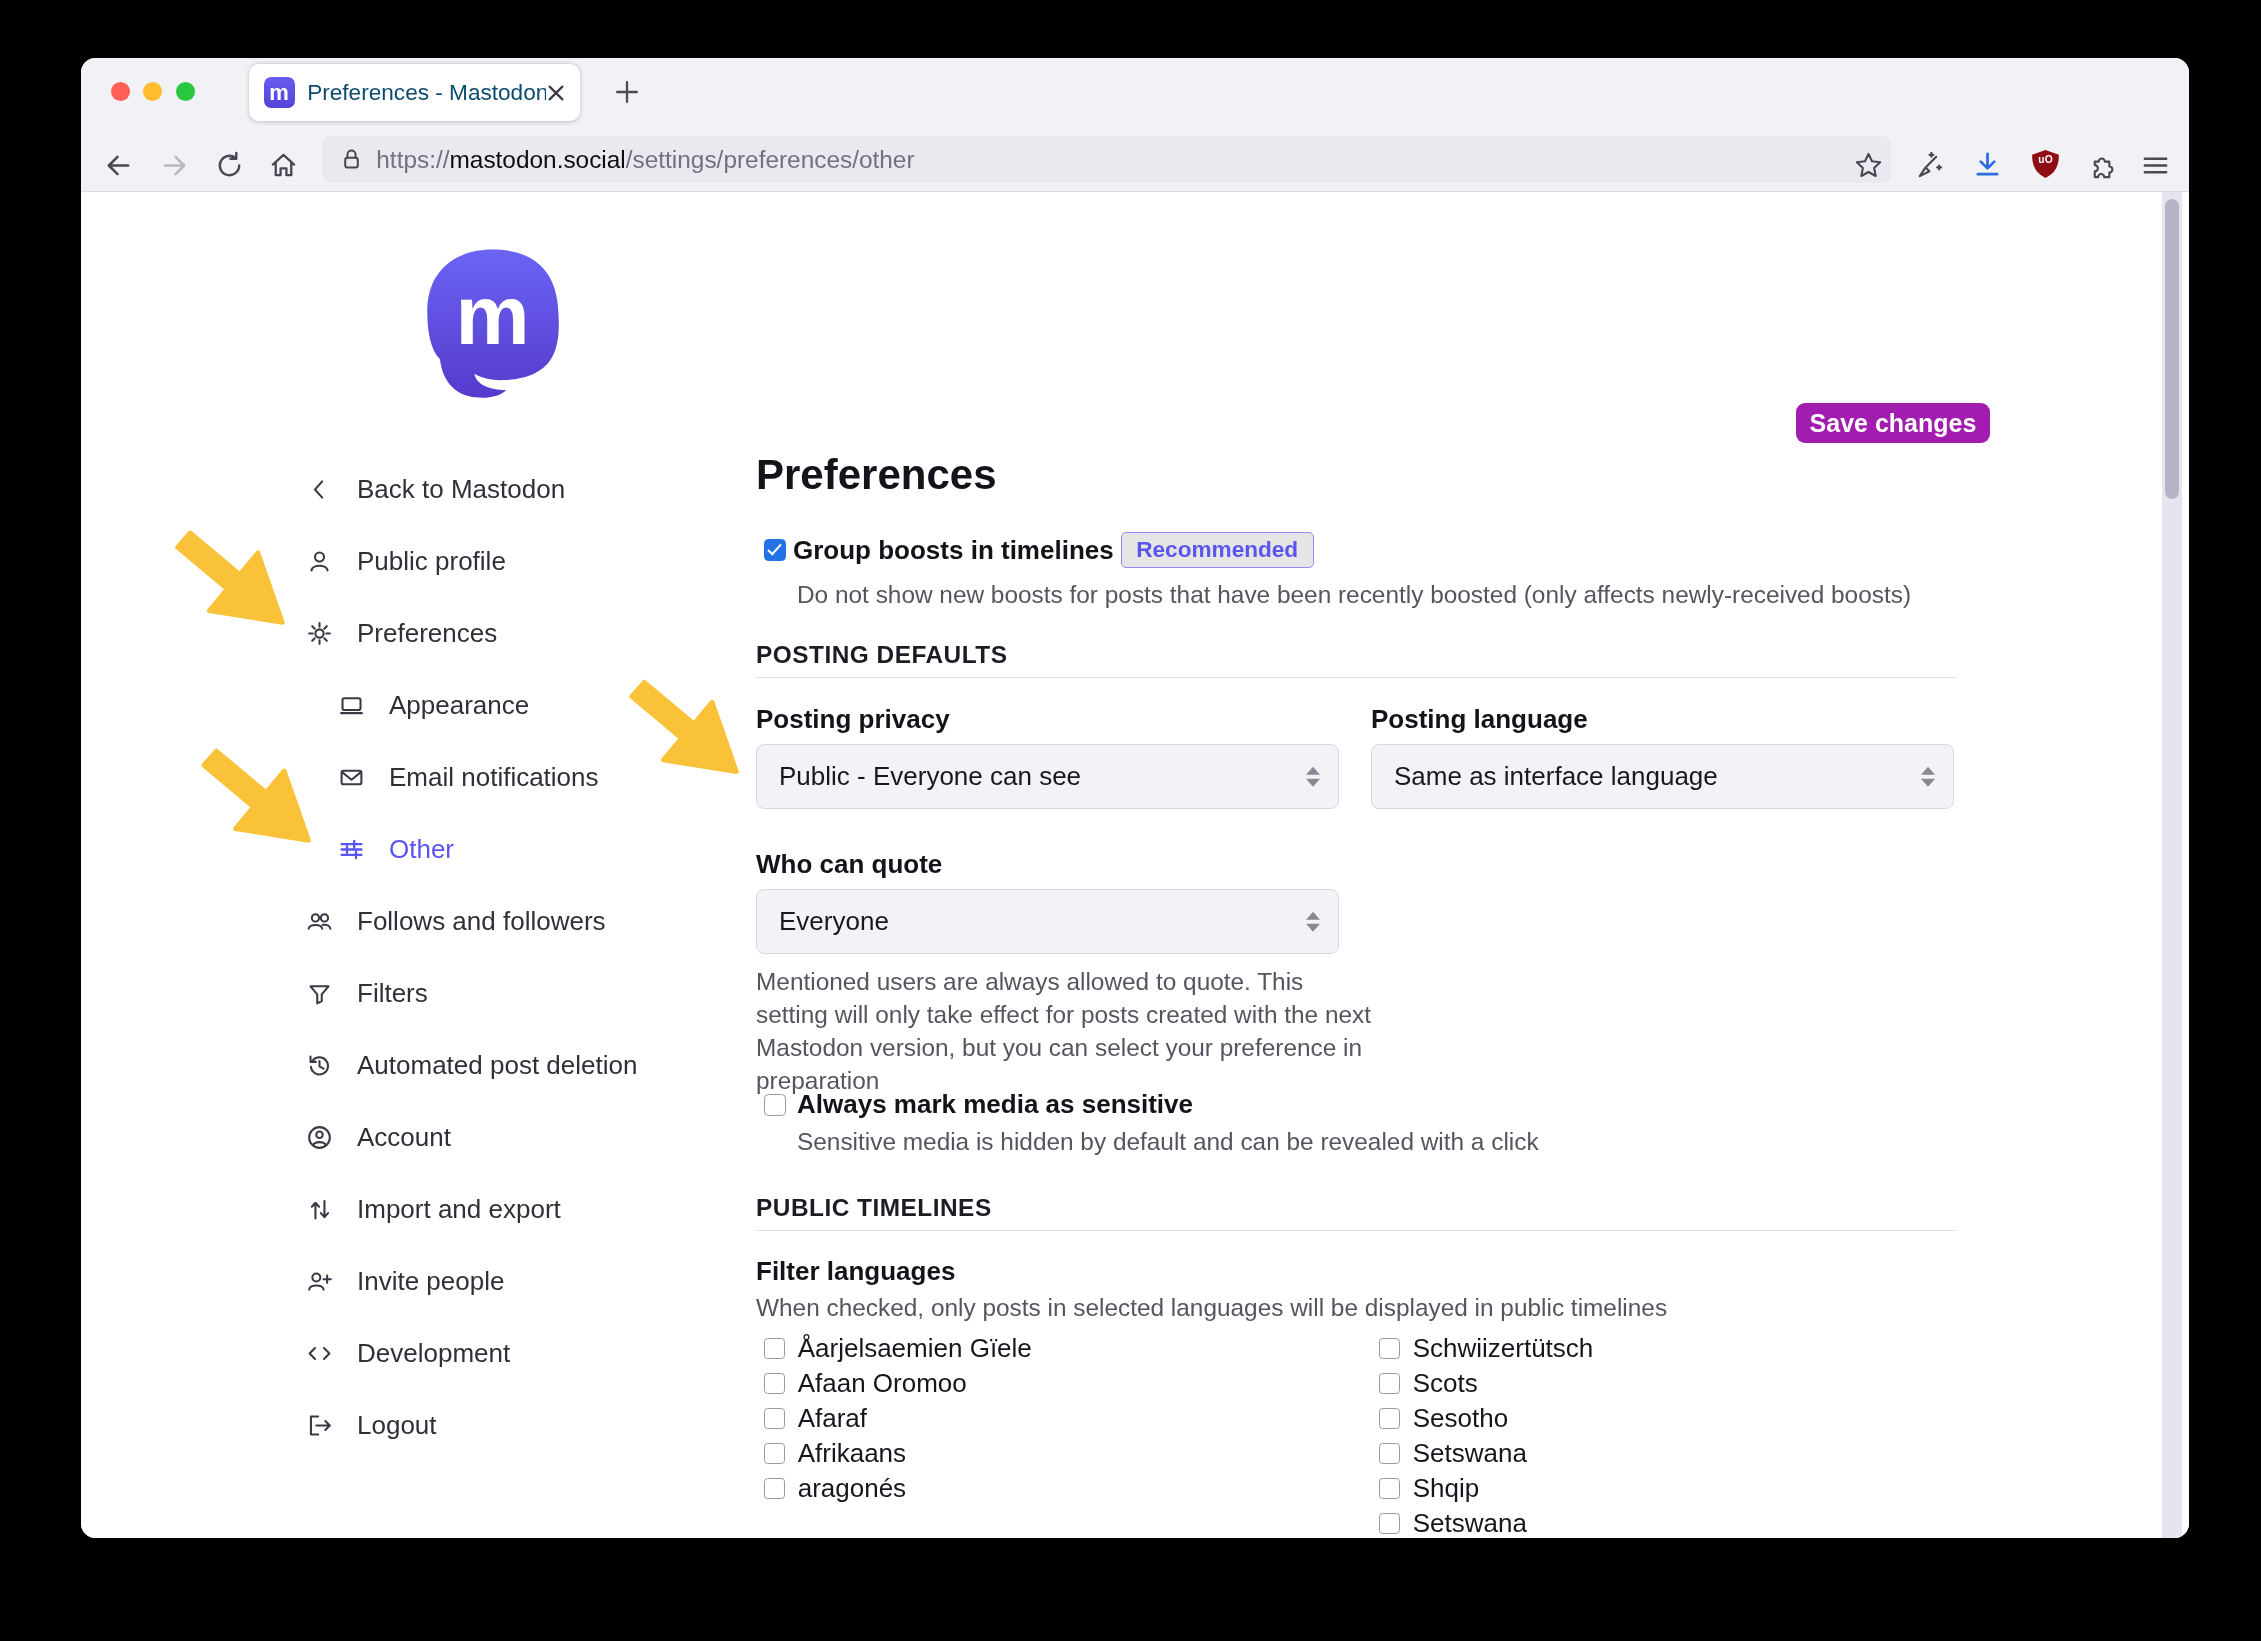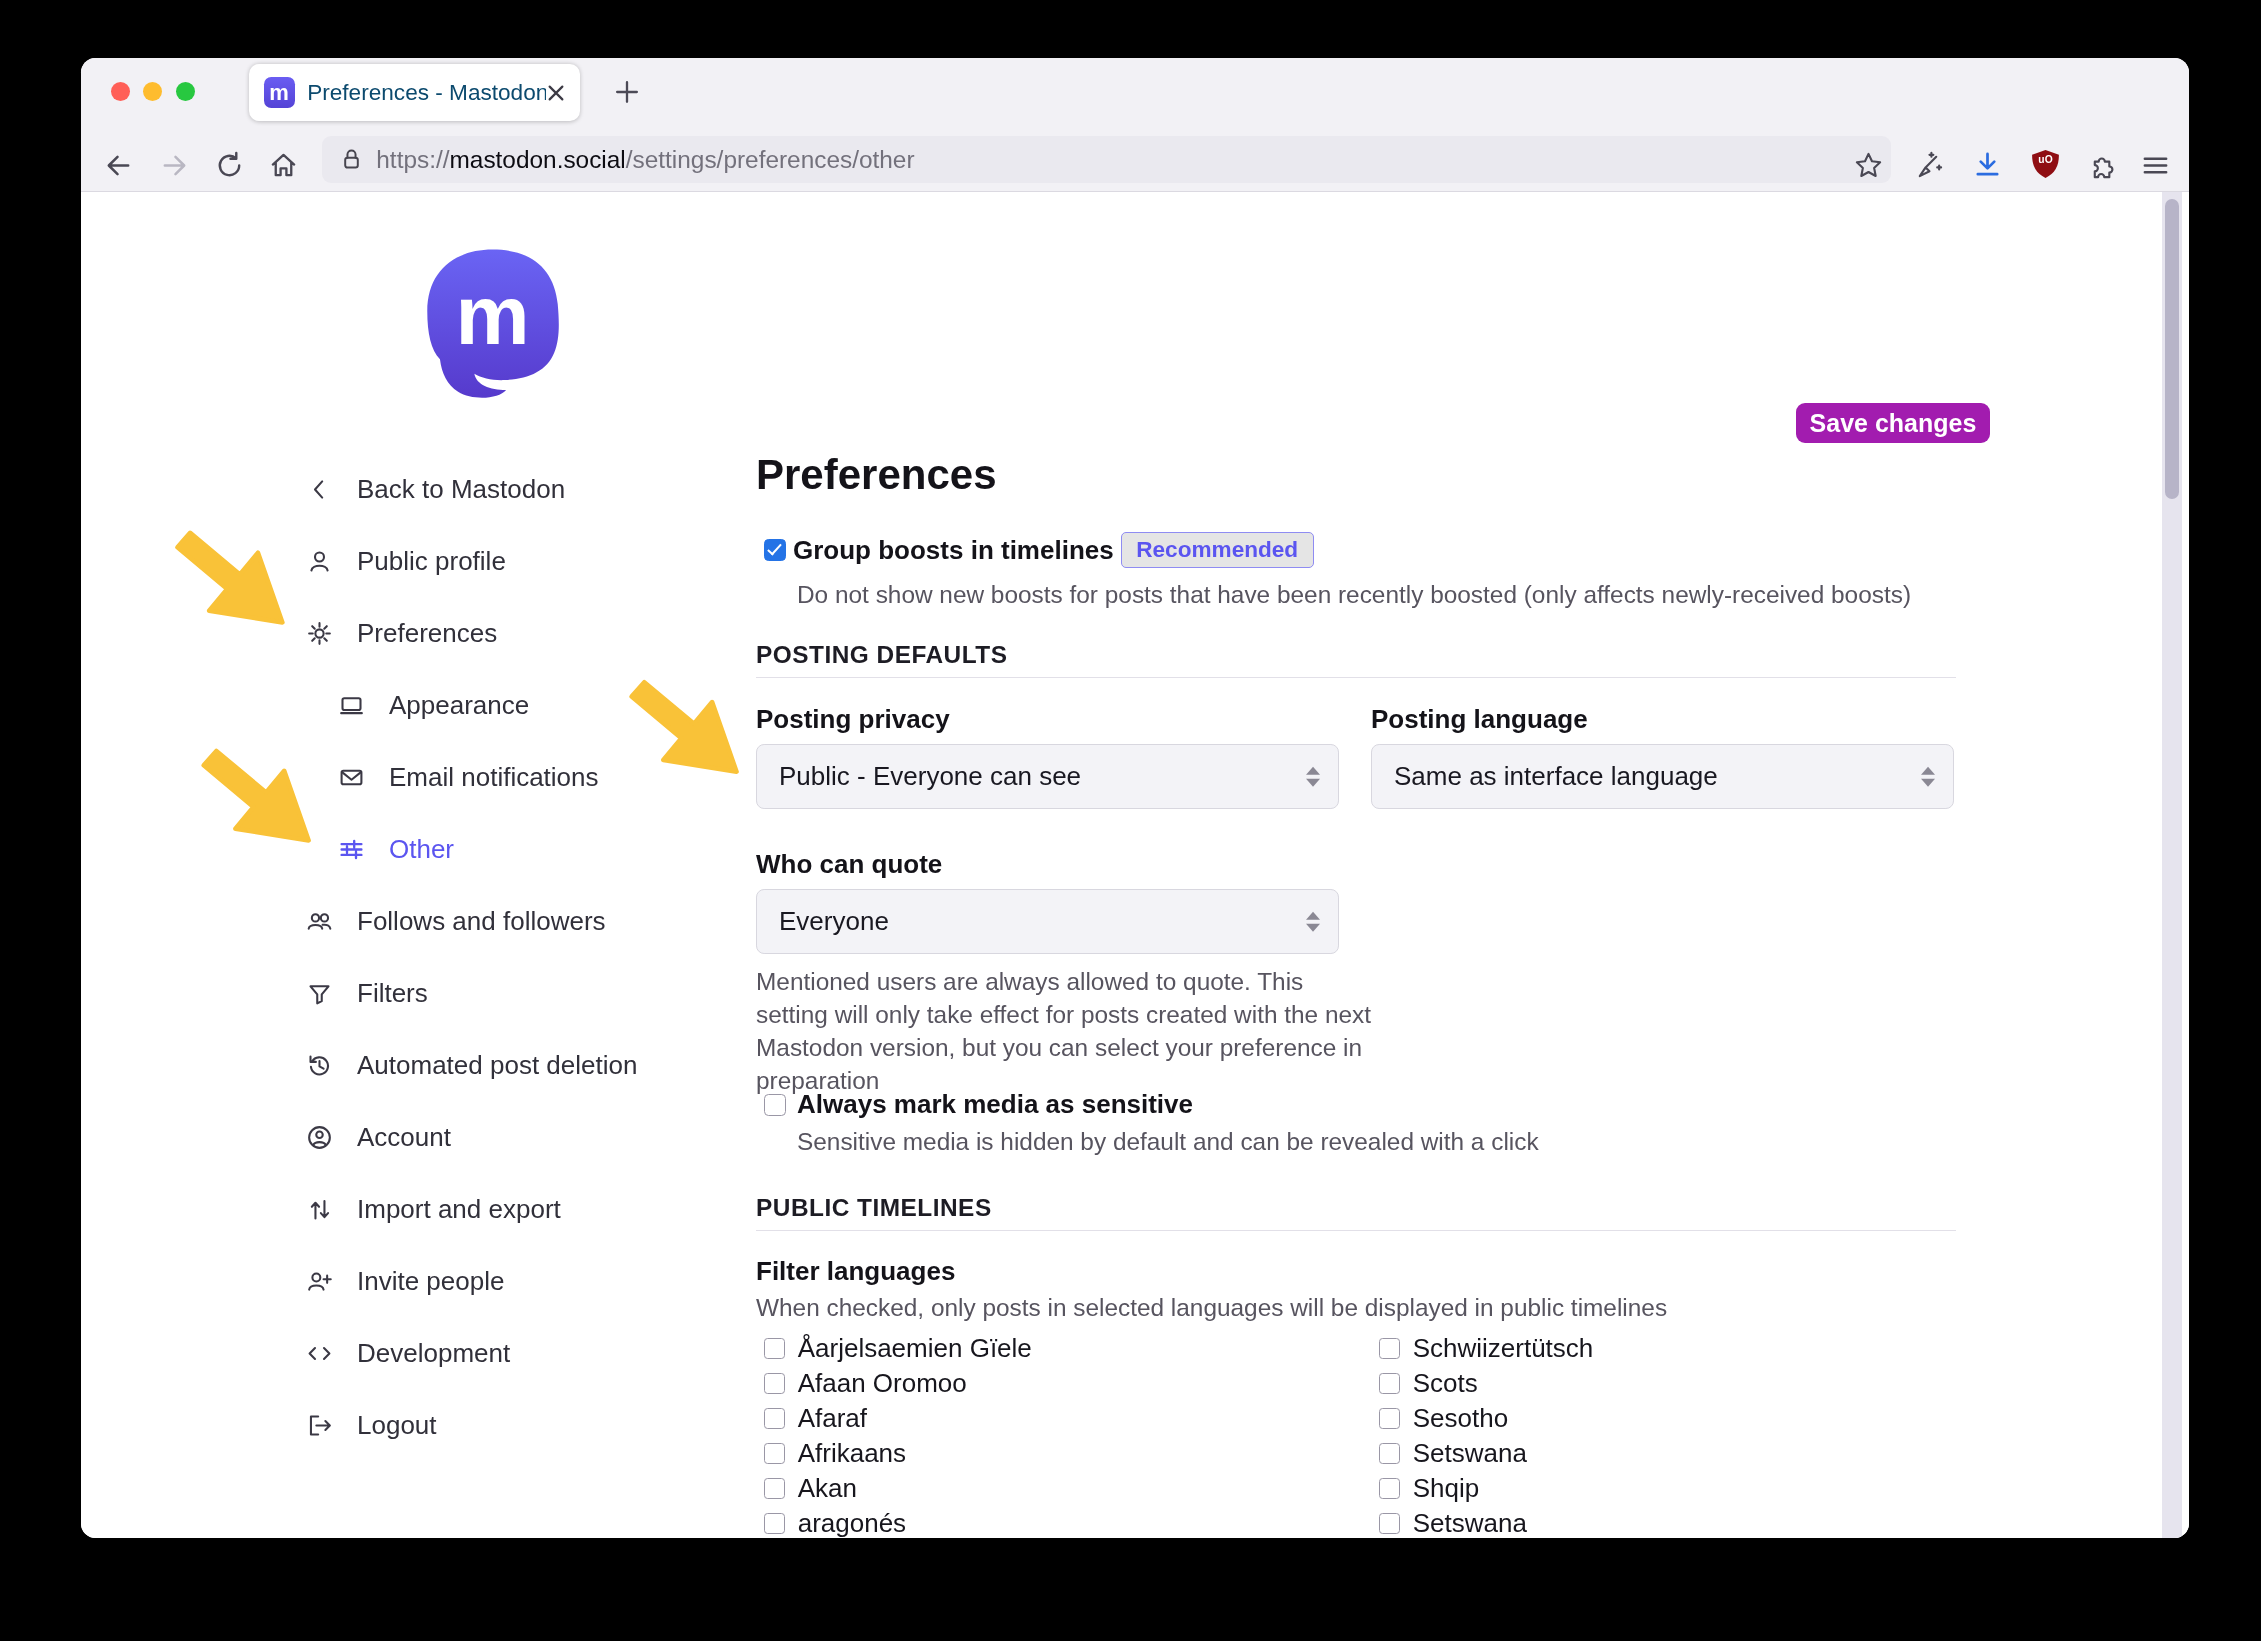--- a/index.html
+++ b/index.html
@@ -341,24 +341,20 @@
         <div class="lrow">
             <span class="cb"></span>
             <span class="ll">Afaraf</span>
           </div>
         <div class="lrow">
             <span class="cb"></span>
             <span class="ll">Afrikaans</span>
           </div>
         <div class="lrow">
             <span class="cb"></span>
-            <span class="ll">Akan</span>
-          </div>
-        <div class="lrow">
-            <span class="cb"></span>
             <span class="ll">aragonés</span>
           </div>
 
       </div>
 
       <div class="lang-col" style="left:1298px;top:1139px">
         <div class="lrow">
             <span class="cb"></span>
             <span class="ll">Schwiizertütsch</span>
           </div>

